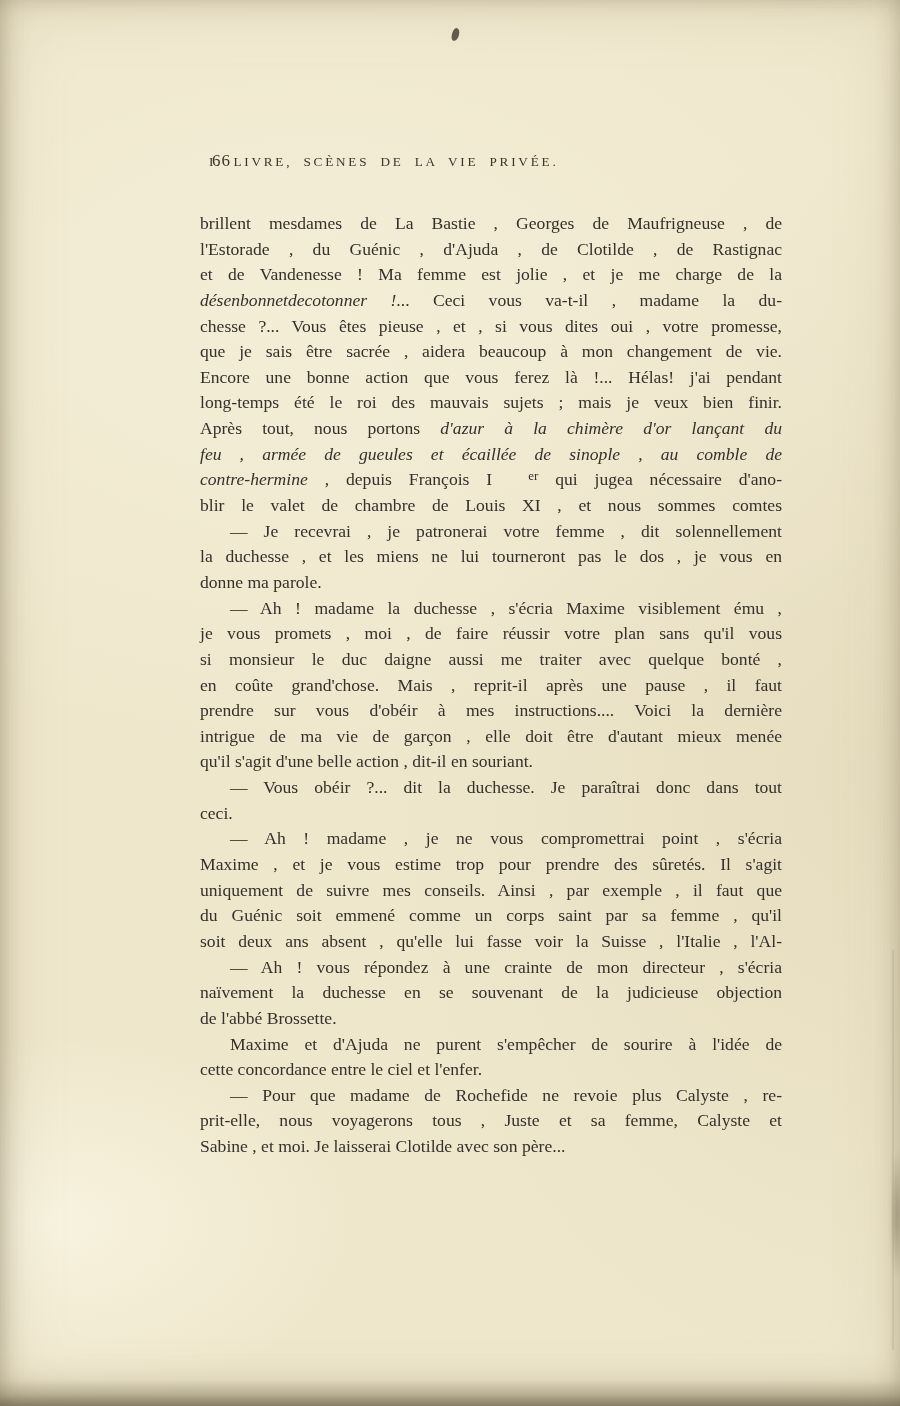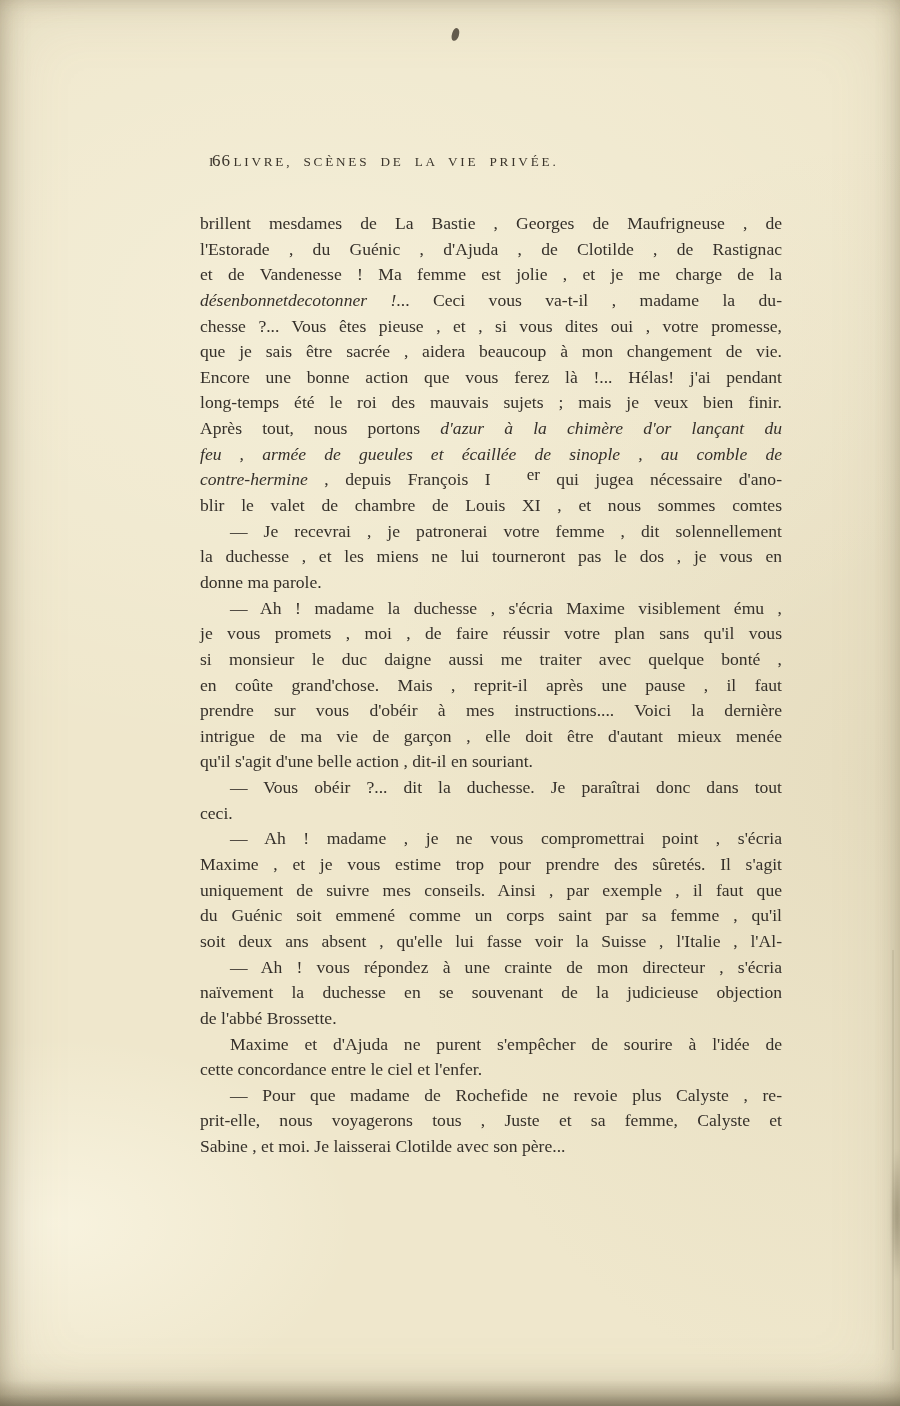--- a/index.html
+++ b/index.html
@@ -62,21 +62,21 @@
     height: 25.65px;
     line-height: 25.65px;
     text-align: justify;
     text-align-last: justify;
     white-space: nowrap;
   }
   .line.end { text-align-last: left; }
   .line.indent { padding-left: 30px; }
   .it { font-style: italic; }
   .line sup {
-    font-size: 17px;
+    font-size: 13px;
     line-height: 0;
     vertical-align: 5px;
     padding-left: 36px;
   }
 
   .speck {
     position: absolute;
     left: 452px;
     top: 28px;
     width: 7px;

